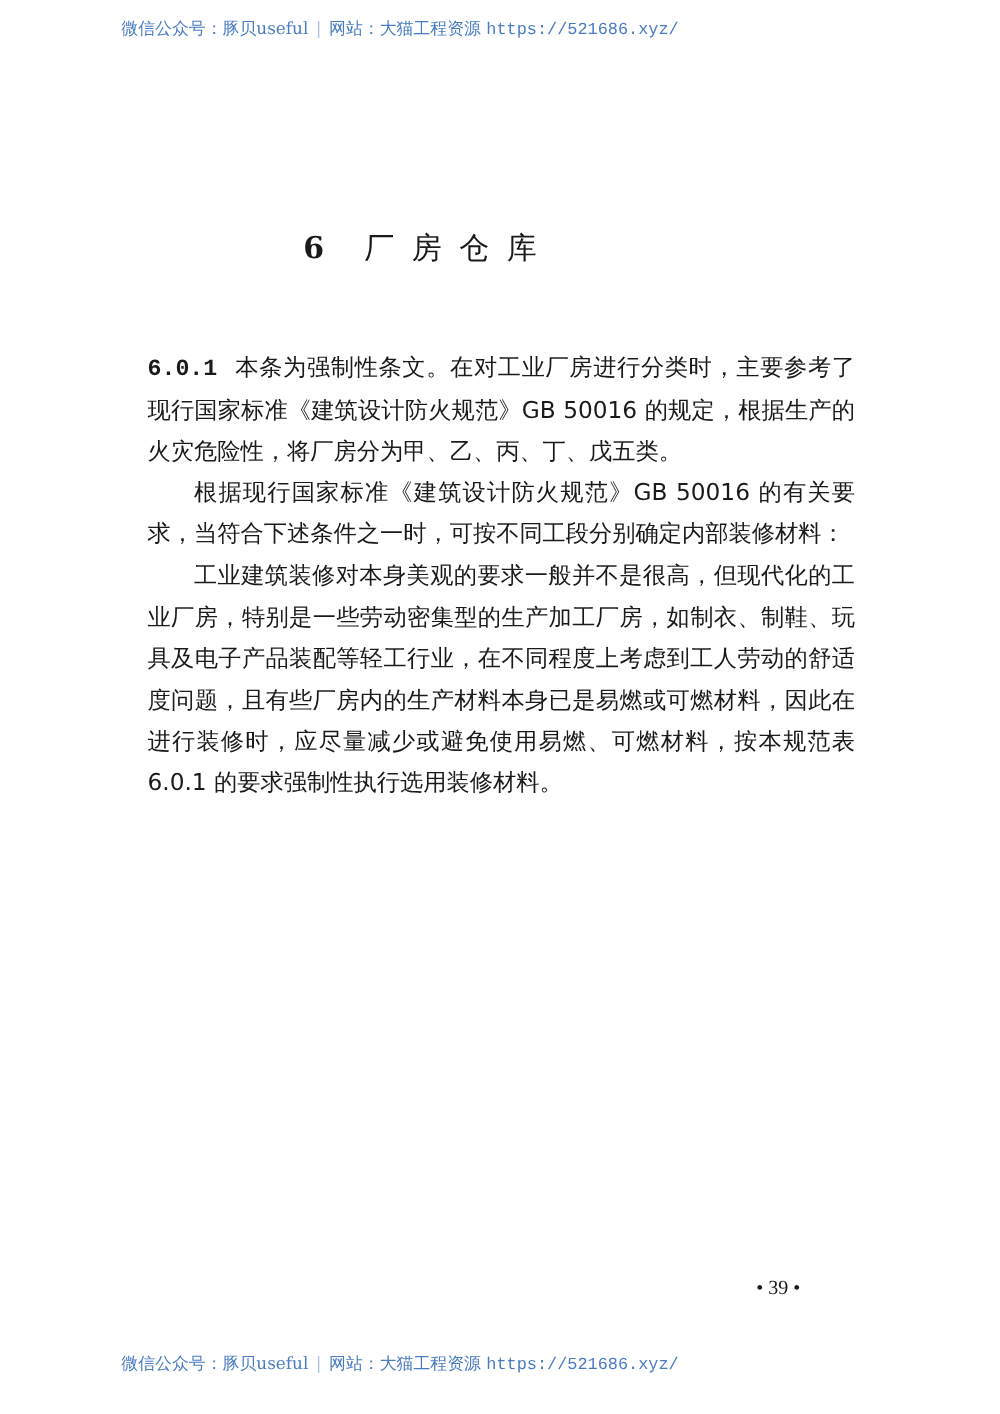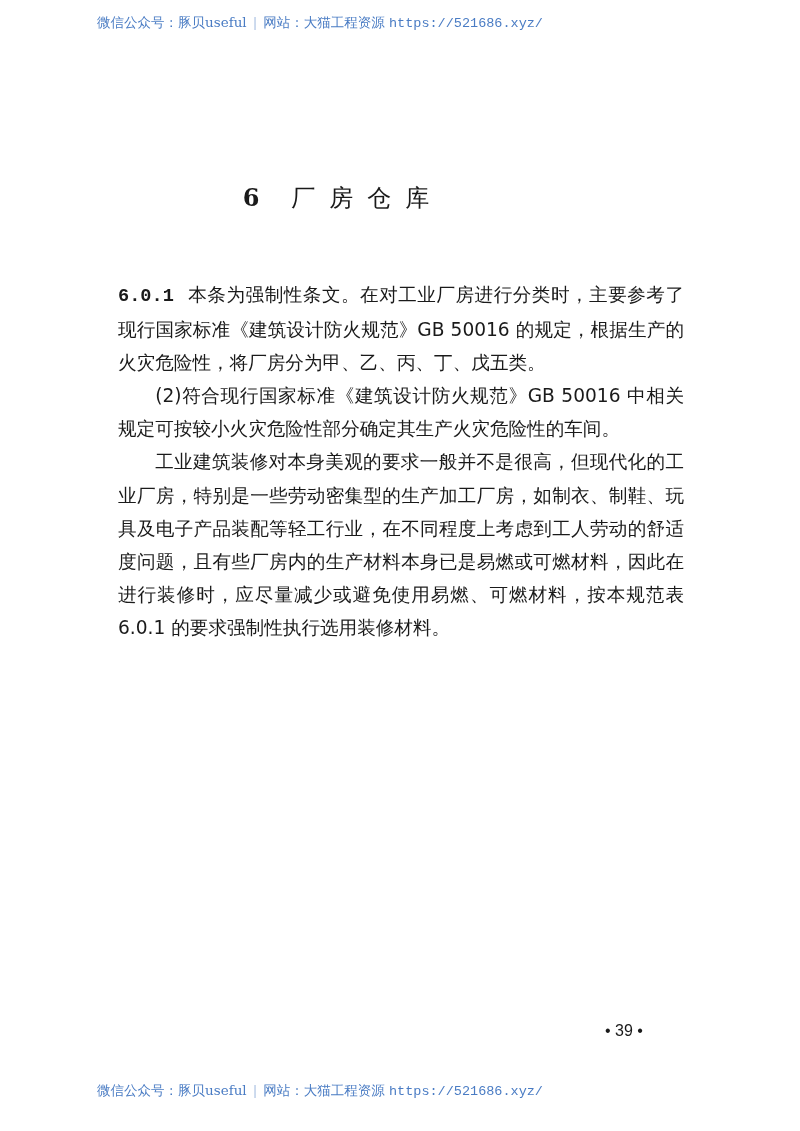--- a/index.html
+++ b/index.html
@@ -72,41 +72,41 @@
     font-weight: bold;
     font-family: Liberation Mono, monospace;
     margin-right: 14px;
   }
 
   .page-number {
     position: absolute;
     top: 1022px;
     left: 605px;
     font-size: 16px;
-    font-family: Liberation Sans, sans-serif;
+    font-family: Liberation Serif, serif;
     white-space: nowrap;
   }
 </style>
 </head>
 <body>
 
 <div class="watermark wm-top">
   <span>微信公众号：豚贝useful</span><span class="sep">|</span><span>网站：大猫工程资源</span>
   <span class="url">https://521686.xyz/</span>
 </div>
 
 <div class="chapter-title">
   <span class="num">6</span><span>厂房仓库</span>
 </div>
 
 <div class="content">
   <p class="first">
     <span class="clause-num">6.0.1</span><span>本条为强制性条文。在对工业厂房进行分类时，主要参考了现行国家标准《建筑设计防火规范》GB 50016 的规定，根据生产的火灾危险性，将厂房分为甲、乙、丙、丁、戊五类。</span>
   </p>
-  <p>(2)符合现行国家标准《建筑设计防火规范》GB 50016 中相关规定可按较小火灾危险性部分确定其生产火灾危险性的车间。</p>
+  <p>根据现行国家标准《建筑设计防火规范》GB 50016 的有关要求，当符合下述条件之一时，可按不同工段分别确定内部装修材料：</p>
   <p>工业建筑装修对本身美观的要求一般并不是很高，但现代化的工业厂房，特别是一些劳动密集型的生产加工厂房，如制衣、制鞋、玩具及电子产品装配等轻工行业，在不同程度上考虑到工人劳动的舒适度问题，且有些厂房内的生产材料本身已是易燃或可燃材料，因此在进行装修时，应尽量减少或避免使用易燃、可燃材料，按本规范表 6.0.1 的要求强制性执行选用装修材料。</p>
 </div>
 
 <div class="page-number">• 39 •</div>
 
 <div class="watermark wm-bottom">
   <span>微信公众号：豚贝useful</span><span class="sep">|</span><span>网站：大猫工程资源</span>
   <span class="url">https://521686.xyz/</span>
 </div>
 

